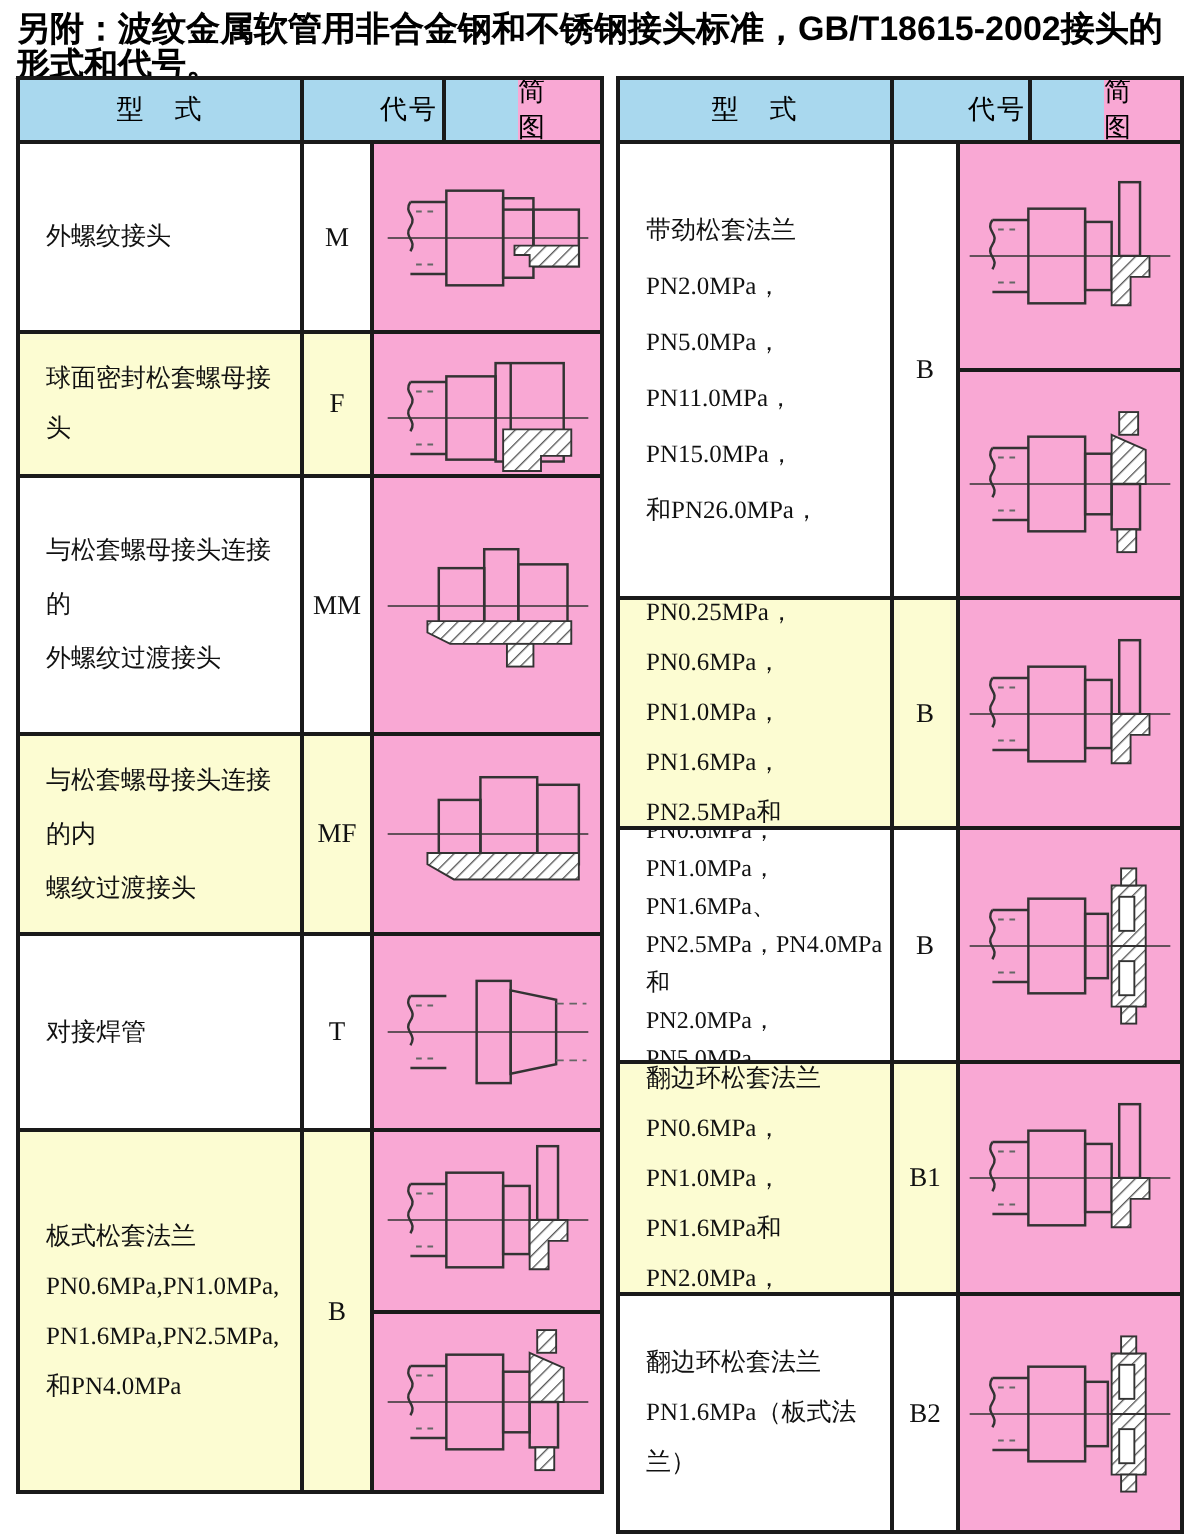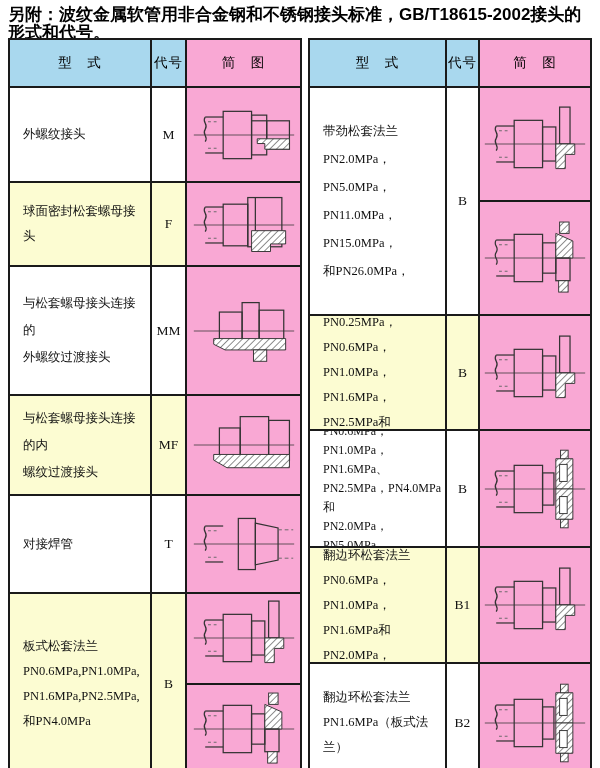--- a/index.html
+++ b/index.html
@@ -19,37 +19,37 @@
     position:absolute;top:38px;
     border:2px solid var(--border);
     background:#fff;
   }
   .t-left{left:8px;width:294px;}
   .t-right{left:308px;width:284px;}
   .row{display:flex;width:100%;border-bottom:2px solid var(--border);}
   .row:last-child{border-bottom:none;}
   .cell{border-right:2px solid var(--border);overflow:hidden;}
   .cell:last-child{border-right:none;}
-  .hrow{height:48px;background:var(--blue);}
+  .hrow{height:32px;background:var(--blue);gap:36px;}
   .hcell{display:flex;align-items:center;justify-content:center;
          font-size:13.5px;letter-spacing:1px;color:#000;}
   .type{display:flex;flex-direction:column;justify-content:center;
         padding:4px 3px 4px 13px;font-size:12.5px;line-height:25px;
         white-space:pre-line;}
   .code{display:flex;align-items:center;justify-content:center;
         font-size:13.5px;}
   .diagram{flex:1;display:flex;flex-direction:column;background:#f9a8d4;}
   .diagram .sub{flex:1;display:flex;align-items:center;justify-content:center;}
   .diagram .sub + .sub{border-top:2px solid var(--border);}
   .hl{background:var(--yellow);}
   
   .t-left  .c1{width:142px;} .t-left  .c2{width:35px;}
   .t-right .c1{width:137px;} .t-right .c2{width:33px;}
   
-  .l1{height:95px;} .l2{height:84px;} .l3{height:129px;}
+  .l1{height:95px;} .l2{height:72px;} .l3{height:129px;}
   .l4{height:100px;} .l5{height:98px;} .l6{height:179px;}
   
   .rr1{height:228px;} .rr2{height:115px;} .rr3{height:117px;}
   .rr4{height:116px;} .rr5{height:117px;}
   .l3 .type,.l4 .type{line-height:27px;}
   .rr3 .type{line-height:19px;font-size:12px;}
   .rr1 .type{line-height:28px;}
   svg{display:block;}
 </style>
 </head>

